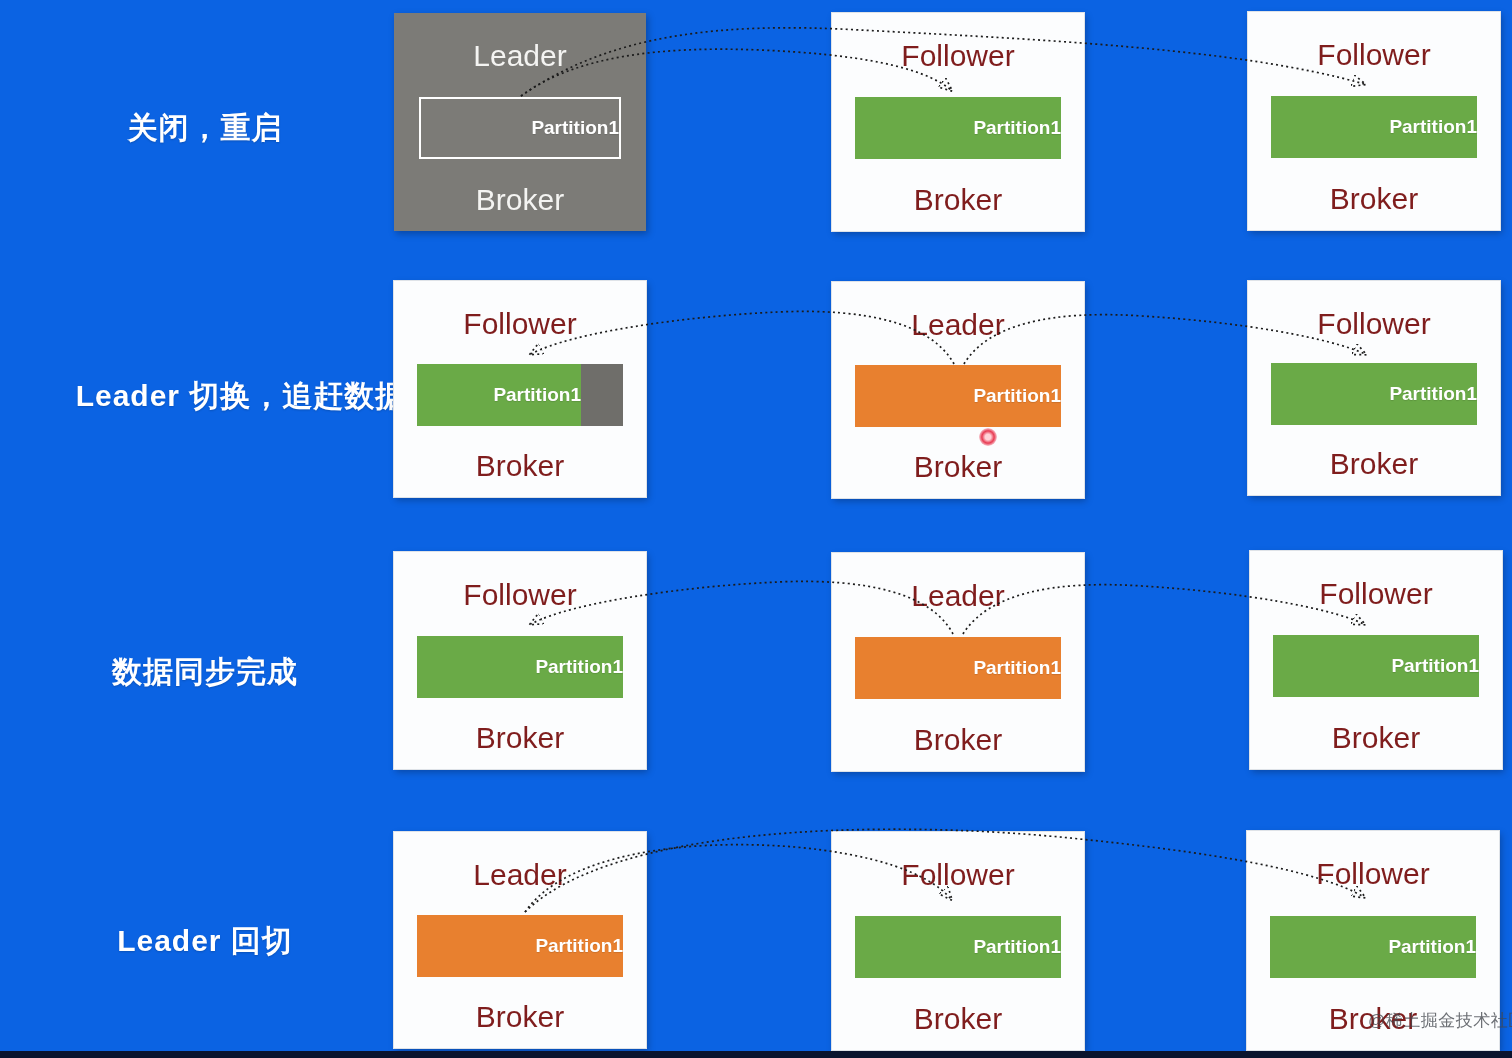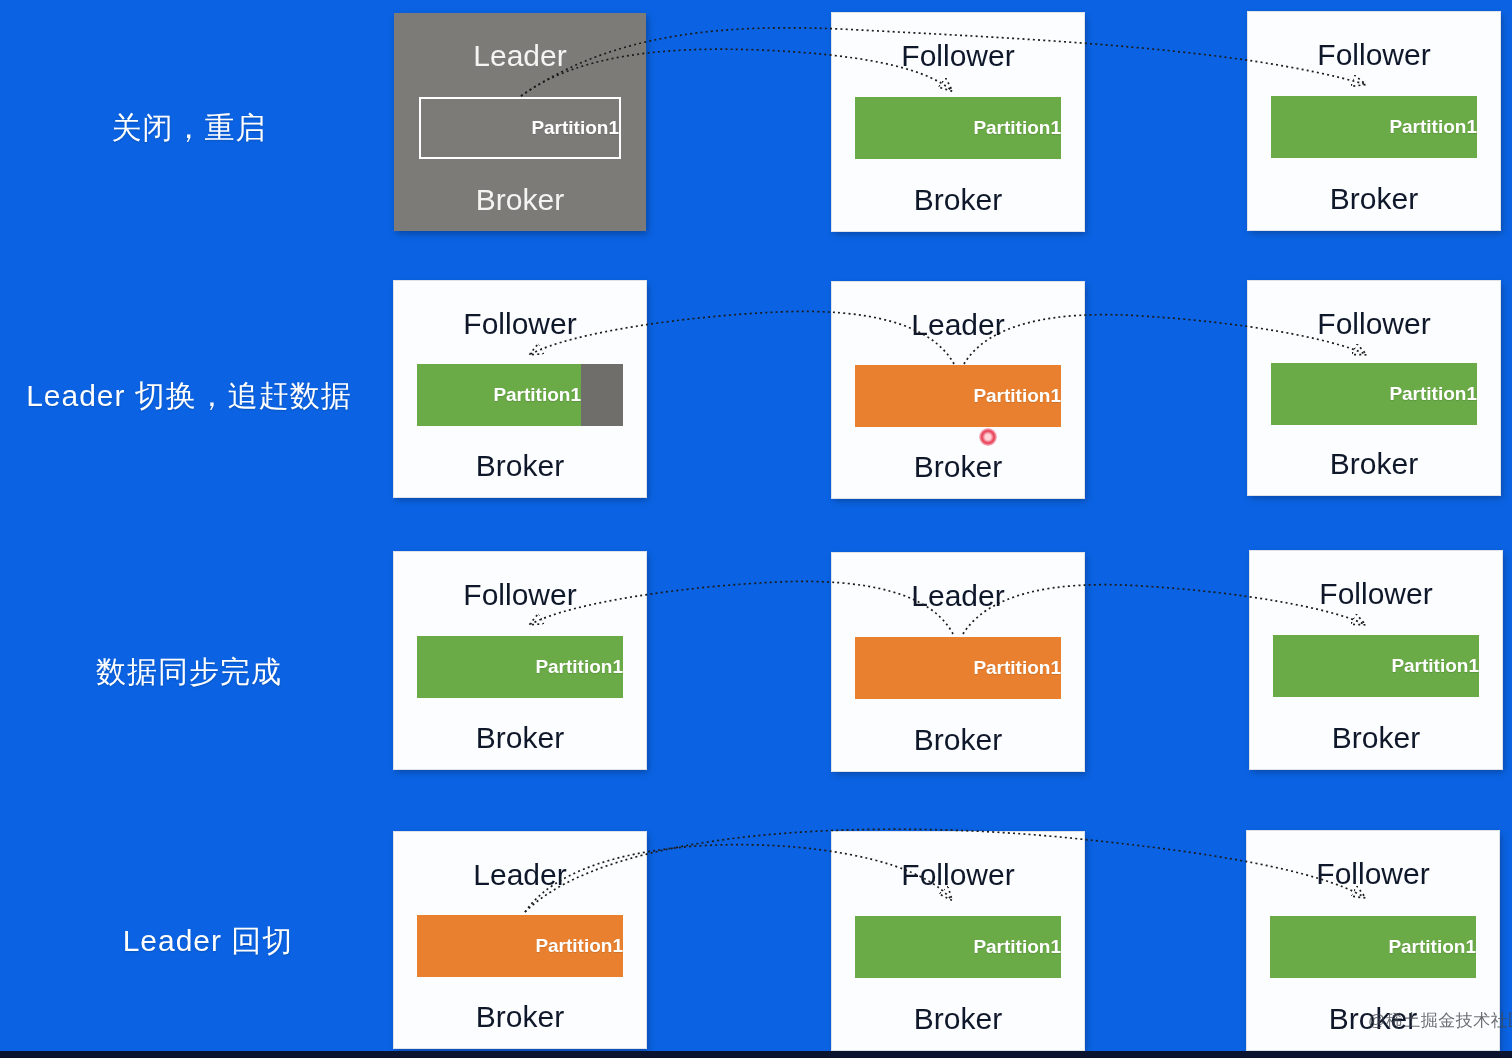--- a/index.html
+++ b/index.html
@@ -2,34 +2,34 @@
 <html><head>
 <meta charset="utf-8">
 <style>
   html,body{margin:0;padding:0;}
   body{
     width:1512px;height:1058px;position:relative;overflow:hidden;
     background:#0b63e3;
     font-family:"Liberation Sans","DejaVu Sans",sans-serif;
   }
   .row-label{
-    position:absolute;left:0;width:378px;text-align:center;
-    color:#ffffff;font-weight:normal;font-size:30px;letter-spacing:1px;
+    position:absolute;left:16px;width:378px;text-align:center;
+    color:#ffffff;font-weight:bold;font-size:30px;letter-spacing:1px;
     text-shadow:0 1px 2px rgba(0,0,0,.18);
     white-space:nowrap;
   }
   .broker{
     position:absolute;width:252px;box-sizing:border-box;
     background:#fcfdfe;
     box-shadow:0 0 0 1px #dfe3e8,2px 3px 7px rgba(0,0,0,.28);
     display:flex;flex-direction:column;align-items:center;justify-content:space-between;
     padding:26px 17px 14px;
   }
   .broker .role,.broker .footer{
-    font-size:30px;color:#0f172a;line-height:34px;white-space:nowrap;
+    font-size:30px;color:#7f1d1d;line-height:34px;white-space:nowrap;
   }
   .broker.offline{background:#7c7b77;box-shadow:2px 3px 7px rgba(0,0,0,.28);}
   .broker.offline .role,.broker.offline .footer{color:#f4f4f2;}
   .partition{
     width:206px;height:62px;position:relative;
     display:flex;align-items:center;justify-content:flex-end;
     font-size:19px;font-weight:bold;color:#ffffff;
     text-shadow:0 1px 1px rgba(0,0,0,.12);
   }
   .partition.green{background:#6aaa47;}
@@ -50,23 +50,23 @@
     font-size:17px;color:rgba(68,72,78,.78);letter-spacing:.5px;white-space:nowrap;
   }
   .bottom-strip{
     position:absolute;left:0;top:1051px;width:1512px;height:7px;background:#0a142e;
   }
 </style>
 </head>
 <body>
 
 <div class="row-label" style="top:108px;">关闭，重启</div>
-<div class="row-label" style="top:376px;">Leader 切换，追赶数据</div>
+<div class="row-label" style="top:376px;margin-left:36px;">Leader 切换，追赶数据</div>
 <div class="row-label" style="top:652px;">数据同步完成</div>
-<div class="row-label" style="top:921px;margin-left:19px;">Leader 回切</div>
+<div class="row-label" style="top:921px;">Leader 回切</div>
 
 <div class="broker offline" style="left:394px;top:13px;height:218px;">
   <div class="role">Leader</div>
   <div class="partition outline">
     <span>Partition1</span>
   </div>
   <div class="footer">Broker</div>
 </div>
 <div class="broker" style="left:832px;top:13px;height:218px;">
   <div class="role">Follower</div>

